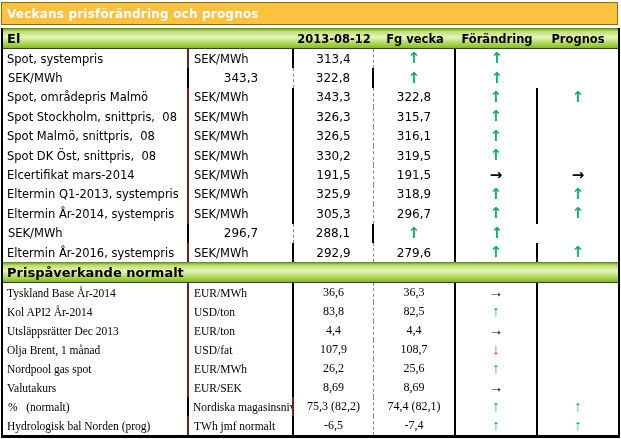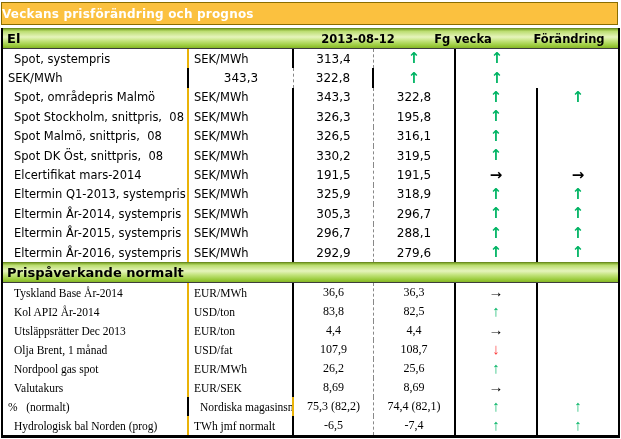--- a/index.html
+++ b/index.html
@@ -11,60 +11,60 @@
     font-family:"DejaVu Sans","Liberation Sans",sans-serif;
     color:#000;
     overflow:hidden;
   }
   .report{position:absolute;left:1px;top:2px;width:618px;}
   .title-bar{
     width:617px;height:23px;
     background:#FBC13F;
     border:1px solid #8a6d00;
     display:flex;align-items:center;
+    padding-left:5px;
     margin-bottom:3px;
   }
   .title-bar span{
     color:#fff;font-weight:bold;font-size:12px;letter-spacing:.2px;
   }
   .tbl{
     width:619px;
     border-left:2px solid #000;
     border-right:2px solid #000;
     border-bottom:3px solid #000;
     background:#fff;
   }
   .section-bar{
     height:21px;
     background:linear-gradient(180deg,#7FA829 0%,#BBDD70 12%,#E6F4BC 42%,#C4E47E 62%,#9CCC3E 86%,#85B626 100%);
     border-top:1px solid #6c8c21;
     border-bottom:1px solid #3c3c3c;
     display:grid;
     grid-template-columns:291px 80px 82px 82px 80px;
     align-items:center;
-    gap:24px;
   }
   .section-title{
     font-size:13px;font-weight:bold;color:#000;
     padding-left:4px;white-space:pre;
   }
   .colhead{
     font-size:11.5px;font-weight:bold;text-align:center;color:#000;
   }
   .row{
     display:grid;
     grid-template-columns:186px 105px 80px 82px 82px 80px;
   }
   .sec0 .row{height:19.4px;}
   .sec1 .row{height:19px;font-family:Liberation Serif, serif;}
   .cell{
     display:flex;align-items:center;justify-content:center;
     font-size:12px;white-space:pre;overflow:hidden;
   }
-  .c-label{justify-content:flex-start;padding-left:11px;font-size:11.5px;border-right:2px solid #eab308;}
+  .c-label{justify-content:flex-start;padding-left:4px;font-size:11.5px;border-right:2px solid #7f1d1d;}
   .c-unit{justify-content:flex-start;padding-left:5px;font-size:11.5px;border-right:2px solid #000;}
   .c-v1{border-right:1px dashed #888;}
   .c-v2{border-right:2px solid #000;}
   .c-ch{border-right:2px solid #000;}
   .arrow{font-size:15px;font-weight:bold;line-height:1;}
   .arrow-up{color:var(--arrow-up,#00B464);}
   .arrow-down{color:var(--arrow-down,#FB3A3A);}
   .arrow-right{color:var(--arrow-right,#000);}
 </style>
 </head>
@@ -104,21 +104,21 @@
               <div class="cell c-unit">SEK/MWh</div>
               <div class="cell c-v1">343,3</div>
               <div class="cell c-v2">322,8</div>
               <div class="cell c-ch"><span class="arrow arrow-up">↑</span></div>
               <div class="cell c-fo"><span class="arrow arrow-up">↑</span></div>
             </div>
             <div class="row">
               <div class="cell c-label">Spot Stockholm, snittpris,  08</div>
               <div class="cell c-unit">SEK/MWh</div>
               <div class="cell c-v1">326,3</div>
-              <div class="cell c-v2">195,8</div>
+              <div class="cell c-v2">315,7</div>
               <div class="cell c-ch"><span class="arrow arrow-up">↑</span></div>
               <div class="cell c-fo"></div>
             </div>
             <div class="row">
               <div class="cell c-label">Spot Malmö, snittpris,  08</div>
               <div class="cell c-unit">SEK/MWh</div>
               <div class="cell c-v1">326,5</div>
               <div class="cell c-v2">316,1</div>
               <div class="cell c-ch"><span class="arrow arrow-up">↑</span></div>
               <div class="cell c-fo"></div>
@@ -149,21 +149,20 @@
             </div>
             <div class="row">
               <div class="cell c-label">Eltermin År-2014, systempris</div>
               <div class="cell c-unit">SEK/MWh</div>
               <div class="cell c-v1">305,3</div>
               <div class="cell c-v2">296,7</div>
               <div class="cell c-ch"><span class="arrow arrow-up">↑</span></div>
               <div class="cell c-fo"><span class="arrow arrow-up">↑</span></div>
             </div>
             <div class="row">
-              <div class="cell c-label">Eltermin År-2015, systempris</div>
               <div class="cell c-unit">SEK/MWh</div>
               <div class="cell c-v1">296,7</div>
               <div class="cell c-v2">288,1</div>
               <div class="cell c-ch"><span class="arrow arrow-up">↑</span></div>
               <div class="cell c-fo"><span class="arrow arrow-up">↑</span></div>
             </div>
             <div class="row">
               <div class="cell c-label">Eltermin År-2016, systempris</div>
               <div class="cell c-unit">SEK/MWh</div>
               <div class="cell c-v1">292,9</div>

